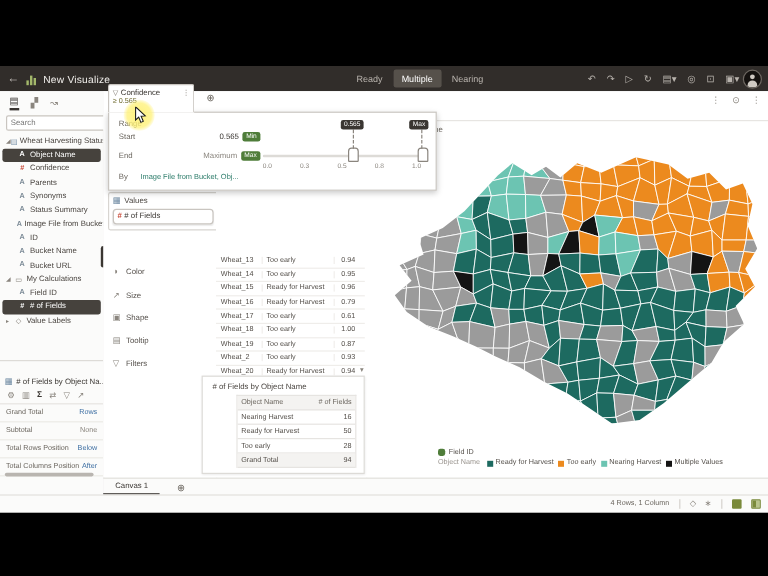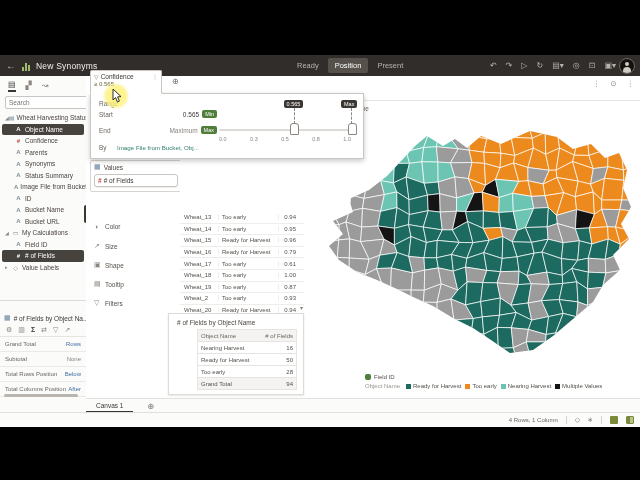--- a/index.html
+++ b/index.html
@@ -131,25 +131,25 @@
 <div class="stage">
  <div class="app">
 
   <div class="hdr">
     <span class="back">←</span>
     <span class="logo">
           <i style="height:4px"></i>
           <i style="height:8px"></i>
           <i style="height:6px"></i>
         </span>
-    <span class="title">New Synonyms</span>
+    <span class="title">New Visualize</span>
     <div class="hdr-tabs">
           <span class="hdr-tab">Ready</span>
-          <span class="hdr-tab active">Position</span>
-          <span class="hdr-tab">Present</span>
+          <span class="hdr-tab active">Multiple</span>
+          <span class="hdr-tab">Nearing</span>
         </div>
     <div class="hdr-icons">
           <span class="hicon">↶</span>
           <span class="hicon">↷</span>
           <span class="hicon">▷</span>
           <span class="hicon">↻</span>
           <span class="hicon">▤▾</span>
           <span class="hicon">◎</span>
           <span class="hicon">⊡</span>
           <span class="hicon">▣▾</span>

